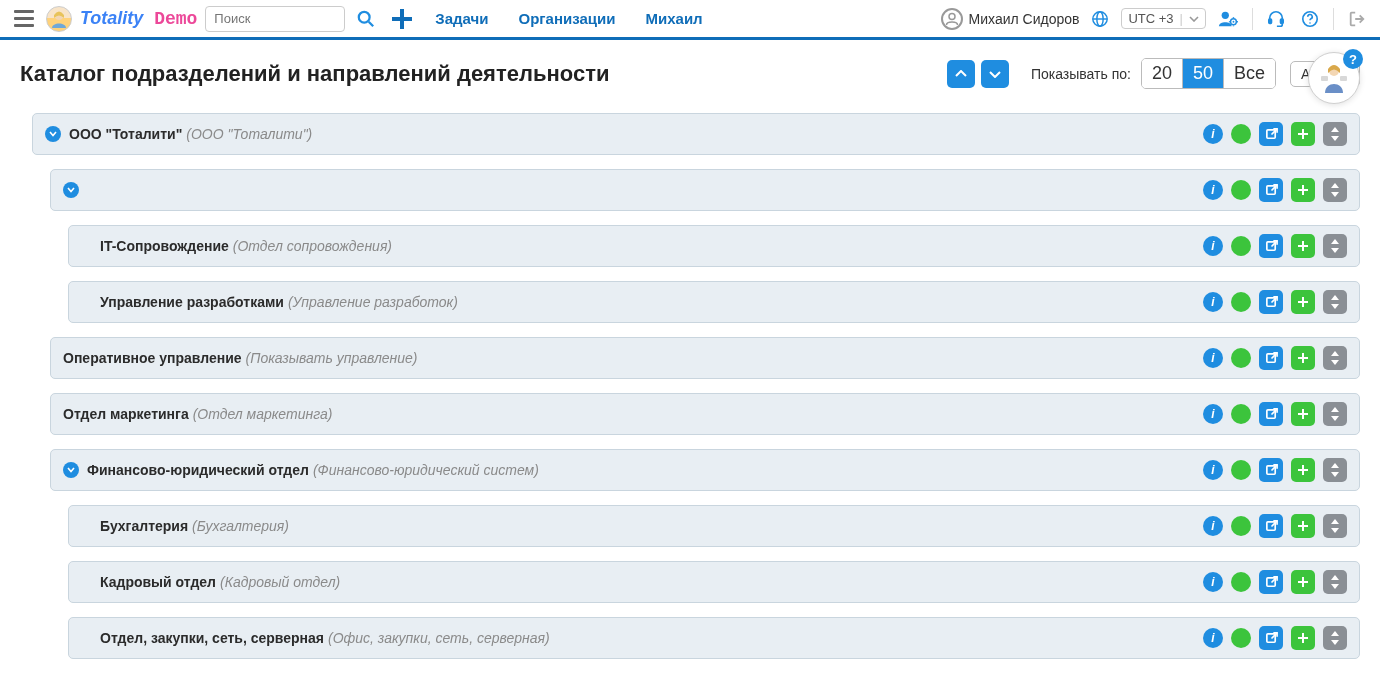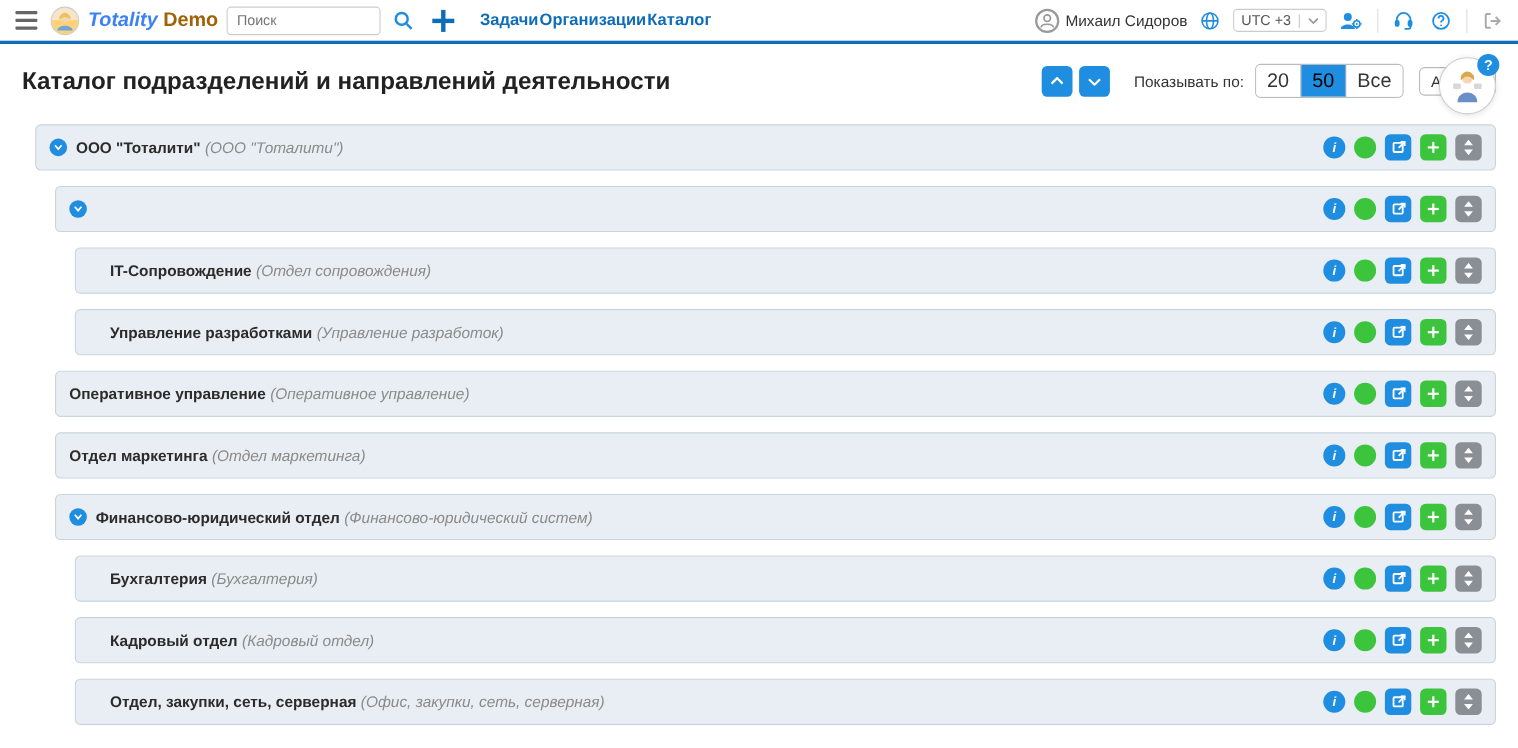--- a/index.html
+++ b/index.html
@@ -5,44 +5,44 @@
   * { box-sizing: border-box; margin: 0; padding: 0; }
   body { font-family: Arial, Helvetica, sans-serif; font-size: 14px; color: #333; background: #fff; width: 1380px; }
   
   
   .header { display: flex; align-items: center; height: 40px; border-bottom: 3px solid #0f6db8; padding: 0 10px; gap: 8px; }
   .hamburger { display: flex; flex-direction: column; gap: 4px; cursor: pointer; padding: 4px; }
   .hamburger span { width: 20px; height: 3px; background: #666; border-radius: 1px; }
   .avatar-small { width: 26px; height: 26px; border-radius: 50%; background: linear-gradient(#f8e4c8 45%, #ffd27a 45%); border: 1px solid #ccc; display:flex; align-items:center; justify-content:center; }
   .logo-text { font-weight: bold; font-size: 18px; }
   .logo-text .t1 { color: #3b82f6; font-style: italic; }
-  .logo-text .t2 { color: #a16207; }
+  .logo-text .t2 { color: #ec4899; font-family: Liberation Mono, monospace; }
   .search-box { height: 26px; width: 140px; border: 1px solid #ccc; border-radius: 4px; padding: 0 8px; font-size: 13px; color: #888; }
   .icon-btn { color: #1f8de0; cursor: pointer; font-size: 18px; padding: 2px 4px; display: inline-flex; align-items: center; }
   .plus-big { color: #0f6db8; font-size: 28px; font-weight: bold; cursor: pointer; padding: 0 4px; }
-  .nav-links { display: flex; gap: 1px; margin-left: 10px; }
+  .nav-links { display: flex; gap: 30px; margin-left: 10px; }
   .nav-links a { color: #0f6db8; font-weight: bold; font-size: 15px; text-decoration: none; cursor: pointer; }
   .header-spacer { flex: 1; }
   .user-block { display: flex; align-items: center; gap: 6px; color: #333; cursor: pointer; }
   .user-avatar { width: 22px; height: 22px; border-radius: 50%; border: 2px solid #999; display:flex; align-items:center; justify-content:center; }
   .tz-box { border: 1px solid #ccc; border-radius: 4px; padding: 2px 6px; display: flex; align-items: center; gap: 6px; font-size: 13px; color: #555; cursor: pointer; }
   .vsep { width: 1px; height: 22px; background: #ddd; margin: 0 2px; }
   .header-icon { color: #1f8de0; font-size: 18px; cursor: pointer; padding: 0 4px; }
   .header-icon.gray { color: #aaa; }
 
   
   .toolbar { display: flex; align-items: center; padding: 18px 20px 10px 20px; justify-content: center; }
   .page-title { font-size: 22px; font-weight: bold; color: #222; }
   .toolbar-spacer { flex: 1; }
   .sq-btn { width: 28px; height: 28px; border-radius: 5px; background: #1f8de0; color: #fff; display: flex; align-items: center; justify-content: center; cursor: pointer; margin-right: 6px; }
   .show-label { margin: 0 10px 0 16px; color: #333; }
   .btn-group { display: flex; border: 1px solid #bbb; border-radius: 5px; overflow: hidden; }
   .btn-group .seg { padding: 4px 10px; font-size: 18px; cursor: pointer; background: #fff; color: #333; border-right: 1px solid #bbb; }
   .btn-group .seg:last-child { border-right: none; }
-  .btn-group .seg.active { background: #1f8de0; color: #000000; }
+  .btn-group .seg.active { background: #1f8de0; color: #ffffff; }
   .filter-btn { border: 1px solid #bbb; border-radius: 5px; padding: 4px 10px; margin-left: 14px; cursor: pointer; background: #fff; font-size: 14px; position: relative; overflow: hidden; max-width: 70px; white-space: nowrap; }
 
   
   .help-float { position: absolute; top: 52px; right: 20px; width: 52px; height: 52px; border-radius: 50%; background: #fff; border: 1px solid #d0d0d0; box-shadow: 0 1px 6px rgba(0,0,0,.12); display:flex; align-items:center; justify-content:center; z-index: 10;}
   .help-float .q { position: absolute; top: -4px; right: -4px; width: 20px; height: 20px; border-radius: 50%; background: #1f8de0; color: #fff; font-size: 13px; font-weight: bold; display:flex; align-items:center; justify-content:center; }
 
   
   .tree { padding: 4px 20px 20px 20px; }
   .row { background: #e8eef3; border: 1px solid #c9d5de; border-radius: 5px; display: flex; align-items: center; padding: 8px 12px; margin-top: 14px; }
   .row.l0 { margin-left: 12px; margin-top: 10px; }
@@ -92,21 +92,21 @@
   </span>
   <span class="plus-big">
     <svg width="22" height="22" viewBox="0 0 22 22">
         <rect x="9" y="1" width="4" height="20" fill="#0f6db8"></rect>
         <rect x="1" y="9" width="20" height="4" fill="#0f6db8"></rect>
       </svg>
   </span>
   <div class="nav-links">
     <a>Задачи</a>
     <a>Организации</a>
-    <a>Каталог</a>
+    <a>Михаил</a>
   </div>
   <div class="header-spacer"></div>
   <div class="user-block">
     <span class="user-avatar">
       <svg width="14" height="14" viewBox="0 0 14 14" fill="none" stroke="#999" stroke-width="1.5">
           <circle cx="7" cy="4.5" r="3"></circle>
           <path d="M1.5 13 C1.5 9 12.5 9 12.5 13"></path>
         </svg>
     </span>
     <span>Михаил Сидоров</span>
@@ -316,21 +316,21 @@
           <svg width="10" height="14" viewBox="0 0 10 14" fill="#fff">
             <path d="M5 0 L9 5 L1 5 Z"></path>
             <path d="M5 14 L1 9 L9 9 Z"></path>
           </svg>
         </span>
       </div>
     </div>
     <div class="row l1">
       <span class="chev-spacer"></span>
       <span class="row-title">Оперативное управление</span> 
-      <span class="row-sub">(Оперативное управление)</span>
+      <span class="row-sub">(Показывать управление)</span>
       <span class="row-spacer"></span>
       <div class="row-actions">
         <span class="circle info">i</span>
         <span class="circle green"></span>
         <span class="act-sq blue">
           <svg width="13" height="13" viewBox="0 0 14 14" fill="none" stroke="#fff" stroke-width="1.8">
             <rect x="2" y="2" width="9" height="9" rx="1"></rect>
             <path d="M9 1 L13 1 L13 5"></path>
             <path d="M13 1 L7 7"></path>
           </svg>

